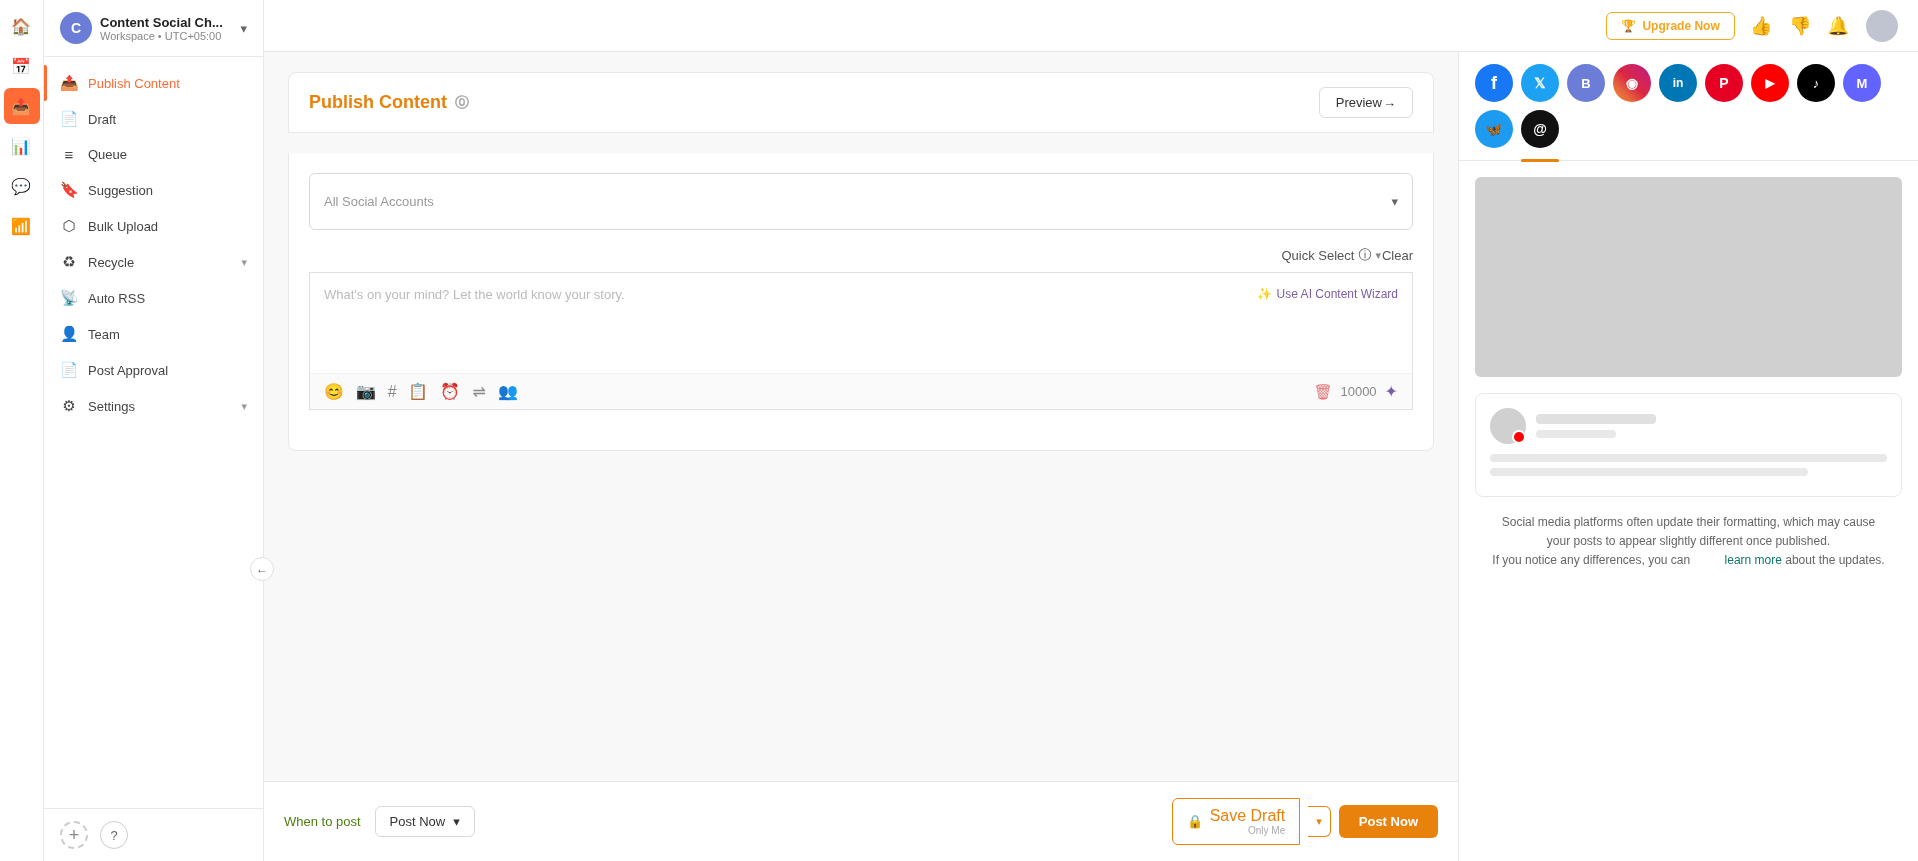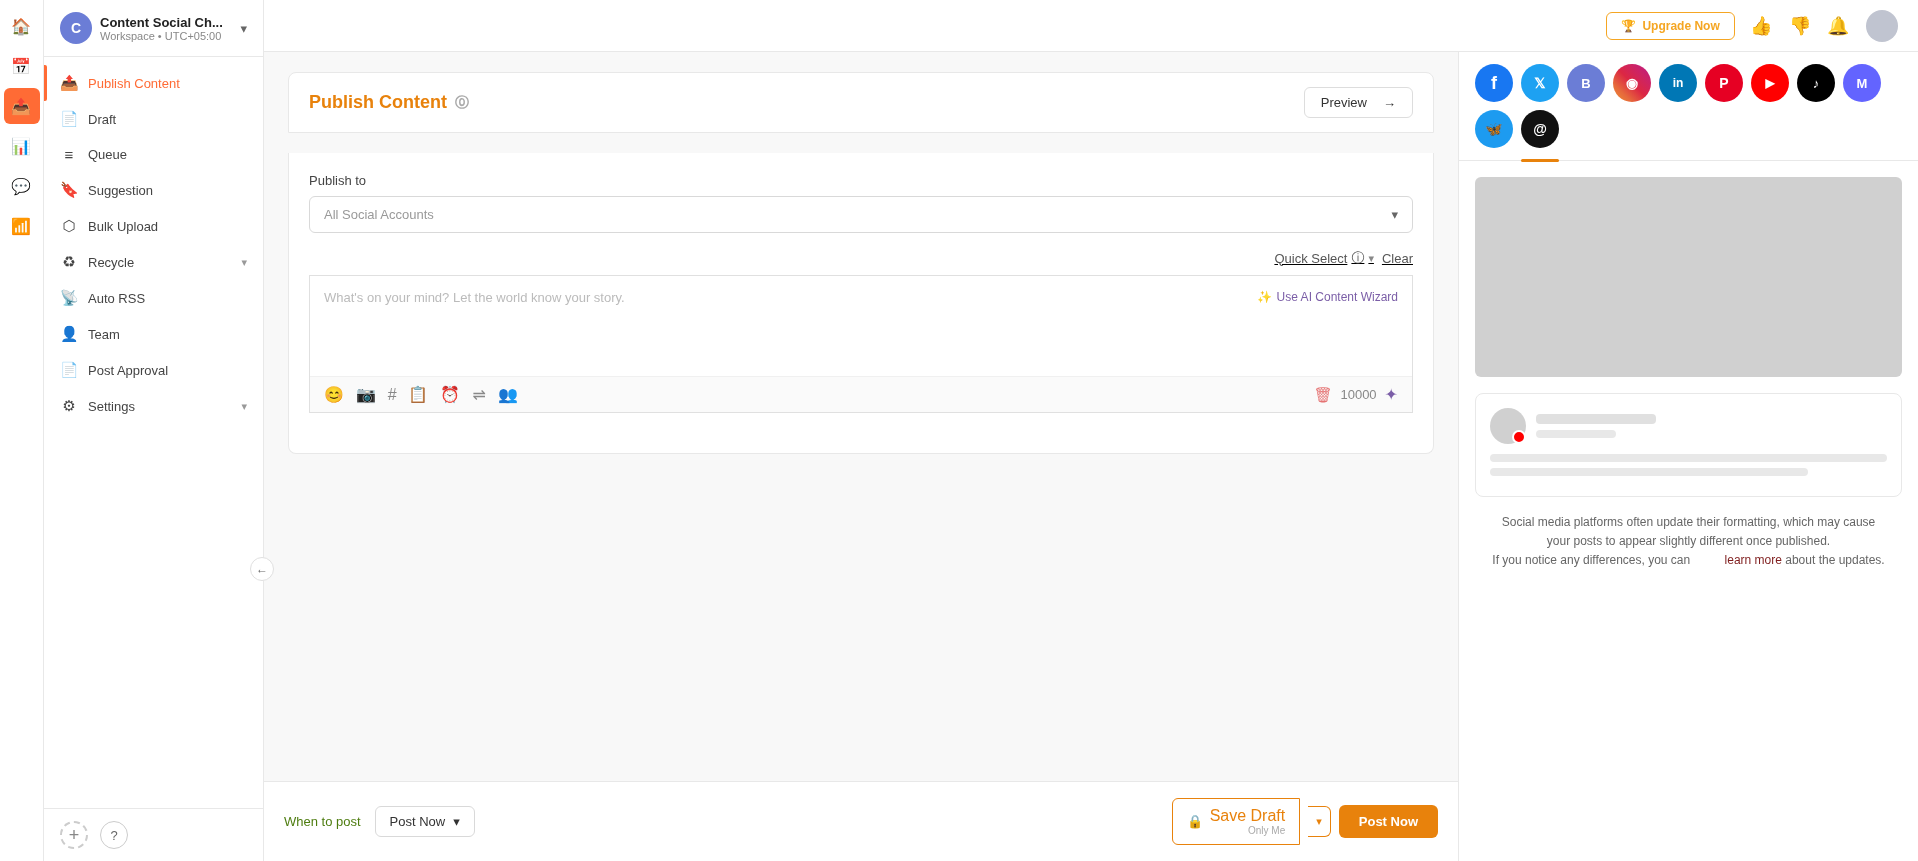--- a/index.html
+++ b/index.html
@@ -182,55 +182,54 @@
       display: flex; align-items: center; gap: 8px;
     }
     .preview-btn {
       border: 1px solid #ddd;
       background: #fff;
       padding: 7px 16px;
       border-radius: 6px;
       cursor: pointer;
       font-size: 13px;
       color: #333;
-      display: flex; align-items: center; gap: 16px;
+      display: flex; align-items: center; gap: 1px;
     }
 
     .form-card {
       background: #fff;
       border: 1px solid #e8e8e8;
       border-top: none;
       border-radius: 0 0 8px 8px;
       padding: 20px;
     }
     .form-label {
       font-size: 13px;
       color: #444;
       font-weight: 500;
       margin-bottom: 8px;
     }
     .publish-to-select {
       border: 1px solid #d9d9d9;
       border-radius: 6px;
-      padding: 10px 14px;
+      padding: 20px 14px;
       display: flex; align-items: center;
       cursor: pointer;
       color: #999;
       font-size: 13px;
       margin-bottom: 16px;
     }
     .publish-to-select .arrow { margin-left: auto; color: #666; }
 
     .quick-select-row {
       display: flex;
       align-items: center;
       justify-content: flex-end;
-      gap: 8px;
+      gap: 1px;
       margin-bottom: 8px;
-      text-decoration: underline;
     }
     .quick-select-label {
       font-size: 13px; color: #555;
       display: flex; align-items: center; gap: 4px;
     }
     .quick-select-chevron { font-size: 11px; color: #888; }
     .clear-link { color: #555; font-size: 13px; cursor: pointer; }
 
     .text-area-wrapper {
       border: 1px solid #e0e0e0;
@@ -422,21 +421,21 @@
       margin-bottom: 6px;
     }
 
     .notice-text {
       text-align: center;
       font-size: 12px;
       color: #666;
       line-height: 1.6;
       padding: 16px;
     }
-    .notice-link { color: #7f1d1d; cursor: pointer; margin-left: 31px; }
+    .notice-link { color: #0f766e; cursor: pointer; margin-left: 31px; }
 
     
     ::-webkit-scrollbar { width: 4px; }
     ::-webkit-scrollbar-track { background: #f0f0f0; }
     ::-webkit-scrollbar-thumb { background: #ccc; border-radius: 4px; }
   </style>
 </head>
 <body>
 
 <div class="sidebar-icons">
@@ -534,21 +533,20 @@
           <span>Publish Content</span>
           <span style="color:#aaa; font-size:14px; cursor:pointer;">⓪</span>
         </div>
         <button class="preview-btn">
           <span>Preview</span>
           <span>→</span>
         </button>
       </div>
 
       <div class="form-card">
-        <div class="form-label">Publish to</div>
         <div class="publish-to-select">
           <span>All Social Accounts</span>
           <span class="arrow">▾</span>
         </div>
 
         <div class="quick-select-row">
           <span class="quick-select-label">
             <span>Quick Select</span>
             <span>ⓘ</span>
             <span class="quick-select-chevron">▾</span>

